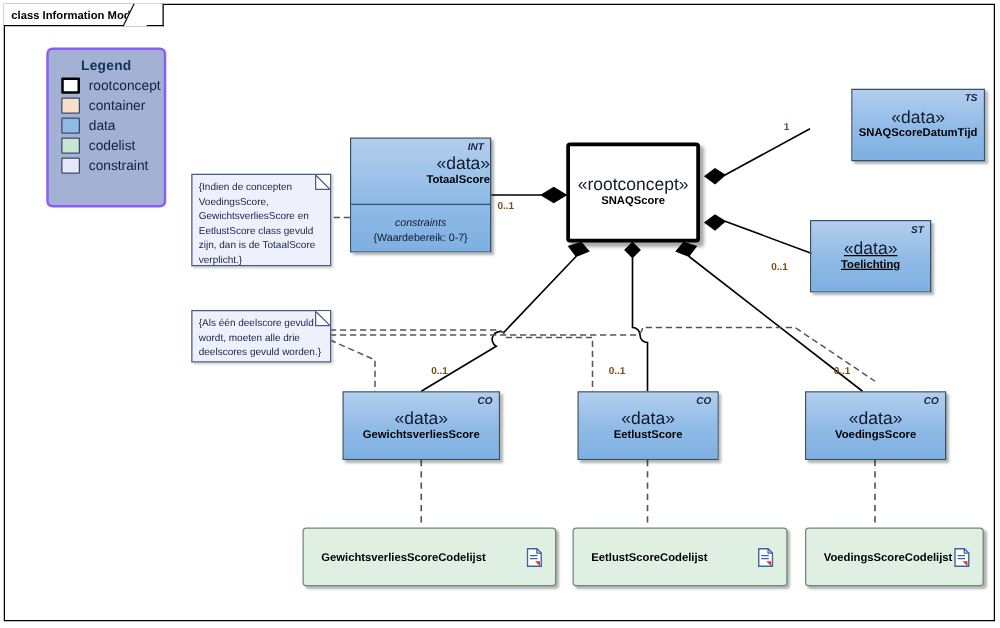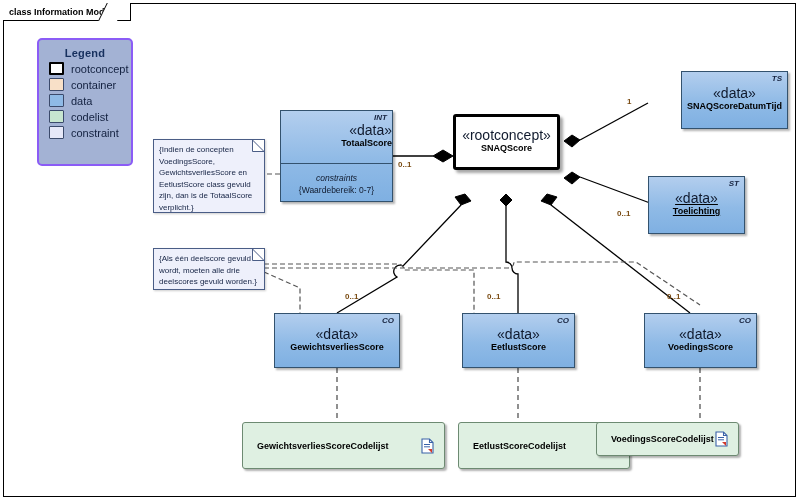--- a/index.html
+++ b/index.html
@@ -321,21 +321,21 @@
       <span class="cls-tag">INT</span>
       <span class="stereo">«data»</span>
       <span class="cname">TotaalScore</span>
     </div>
     <div class="compartment-bot">
       <span class="constr-head">constraints</span>
       <span class="constr-val">{Waardebereik: 0-7}</span>
     </div>
   </div>
 
-  <div id="cls-snaqscore" class="cls root" style="left:453px; top:114px; width:107px; height:56px;">
+  <div id="cls-snaqscore" class="cls root" style="left:453px; top:114px; width:107px; height:80px;">
     <div class="cls-body">
       <span class="stereo">«rootconcept»</span>
       <span class="cname">SNAQScore</span>
     </div>
   </div>
 
   <div class="cls data" style="left:661px; top:71px; width:107px; height:58px;margin-left:20px;">
     <span class="cls-tag">TS</span>
     <div class="cls-body">
       <span class="stereo">«data»</span>
@@ -394,21 +394,21 @@
       <svg width="13" height="16" viewBox="0 0 13 16">
         <path d="M1,1 H8.5 L12,4.5 V15 H1 Z" fill="#ffffff" stroke="#3b63a8" stroke-width="1.1"></path>
         <path d="M8.5,1 V4.5 H12" fill="none" stroke="#3b63a8" stroke-width="1.1"></path>
         <line x1="3" y1="6.5" x2="9" y2="6.5" stroke="#3b63a8" stroke-width="1"></line>
         <line x1="3" y1="8.8" x2="9" y2="8.8" stroke="#3b63a8" stroke-width="1"></line>
         <path d="M7,11 L11,11 L11,15 Z" fill="#d23b2c"></path>
       </svg>
     </div>
   </div>
 
-  <div class="cls codelist" style="left:596px; top:422px; width:143px; height:34px;text-align:center;">
+  <div class="cls codelist" style="left:644px; top:422px; width:143px; height:47px;text-align:center;">
     <div class="codelist-inner">
       <span class="codelist-name">VoedingsScoreCodelijst</span>
       <svg width="13" height="16" viewBox="0 0 13 16">
         <path d="M1,1 H8.5 L12,4.5 V15 H1 Z" fill="#ffffff" stroke="#3b63a8" stroke-width="1.1"></path>
         <path d="M8.5,1 V4.5 H12" fill="none" stroke="#3b63a8" stroke-width="1.1"></path>
         <line x1="3" y1="6.5" x2="9" y2="6.5" stroke="#3b63a8" stroke-width="1"></line>
         <line x1="3" y1="8.8" x2="9" y2="8.8" stroke="#3b63a8" stroke-width="1"></line>
         <path d="M7,11 L11,11 L11,15 Z" fill="#d23b2c"></path>
       </svg>
     </div>

